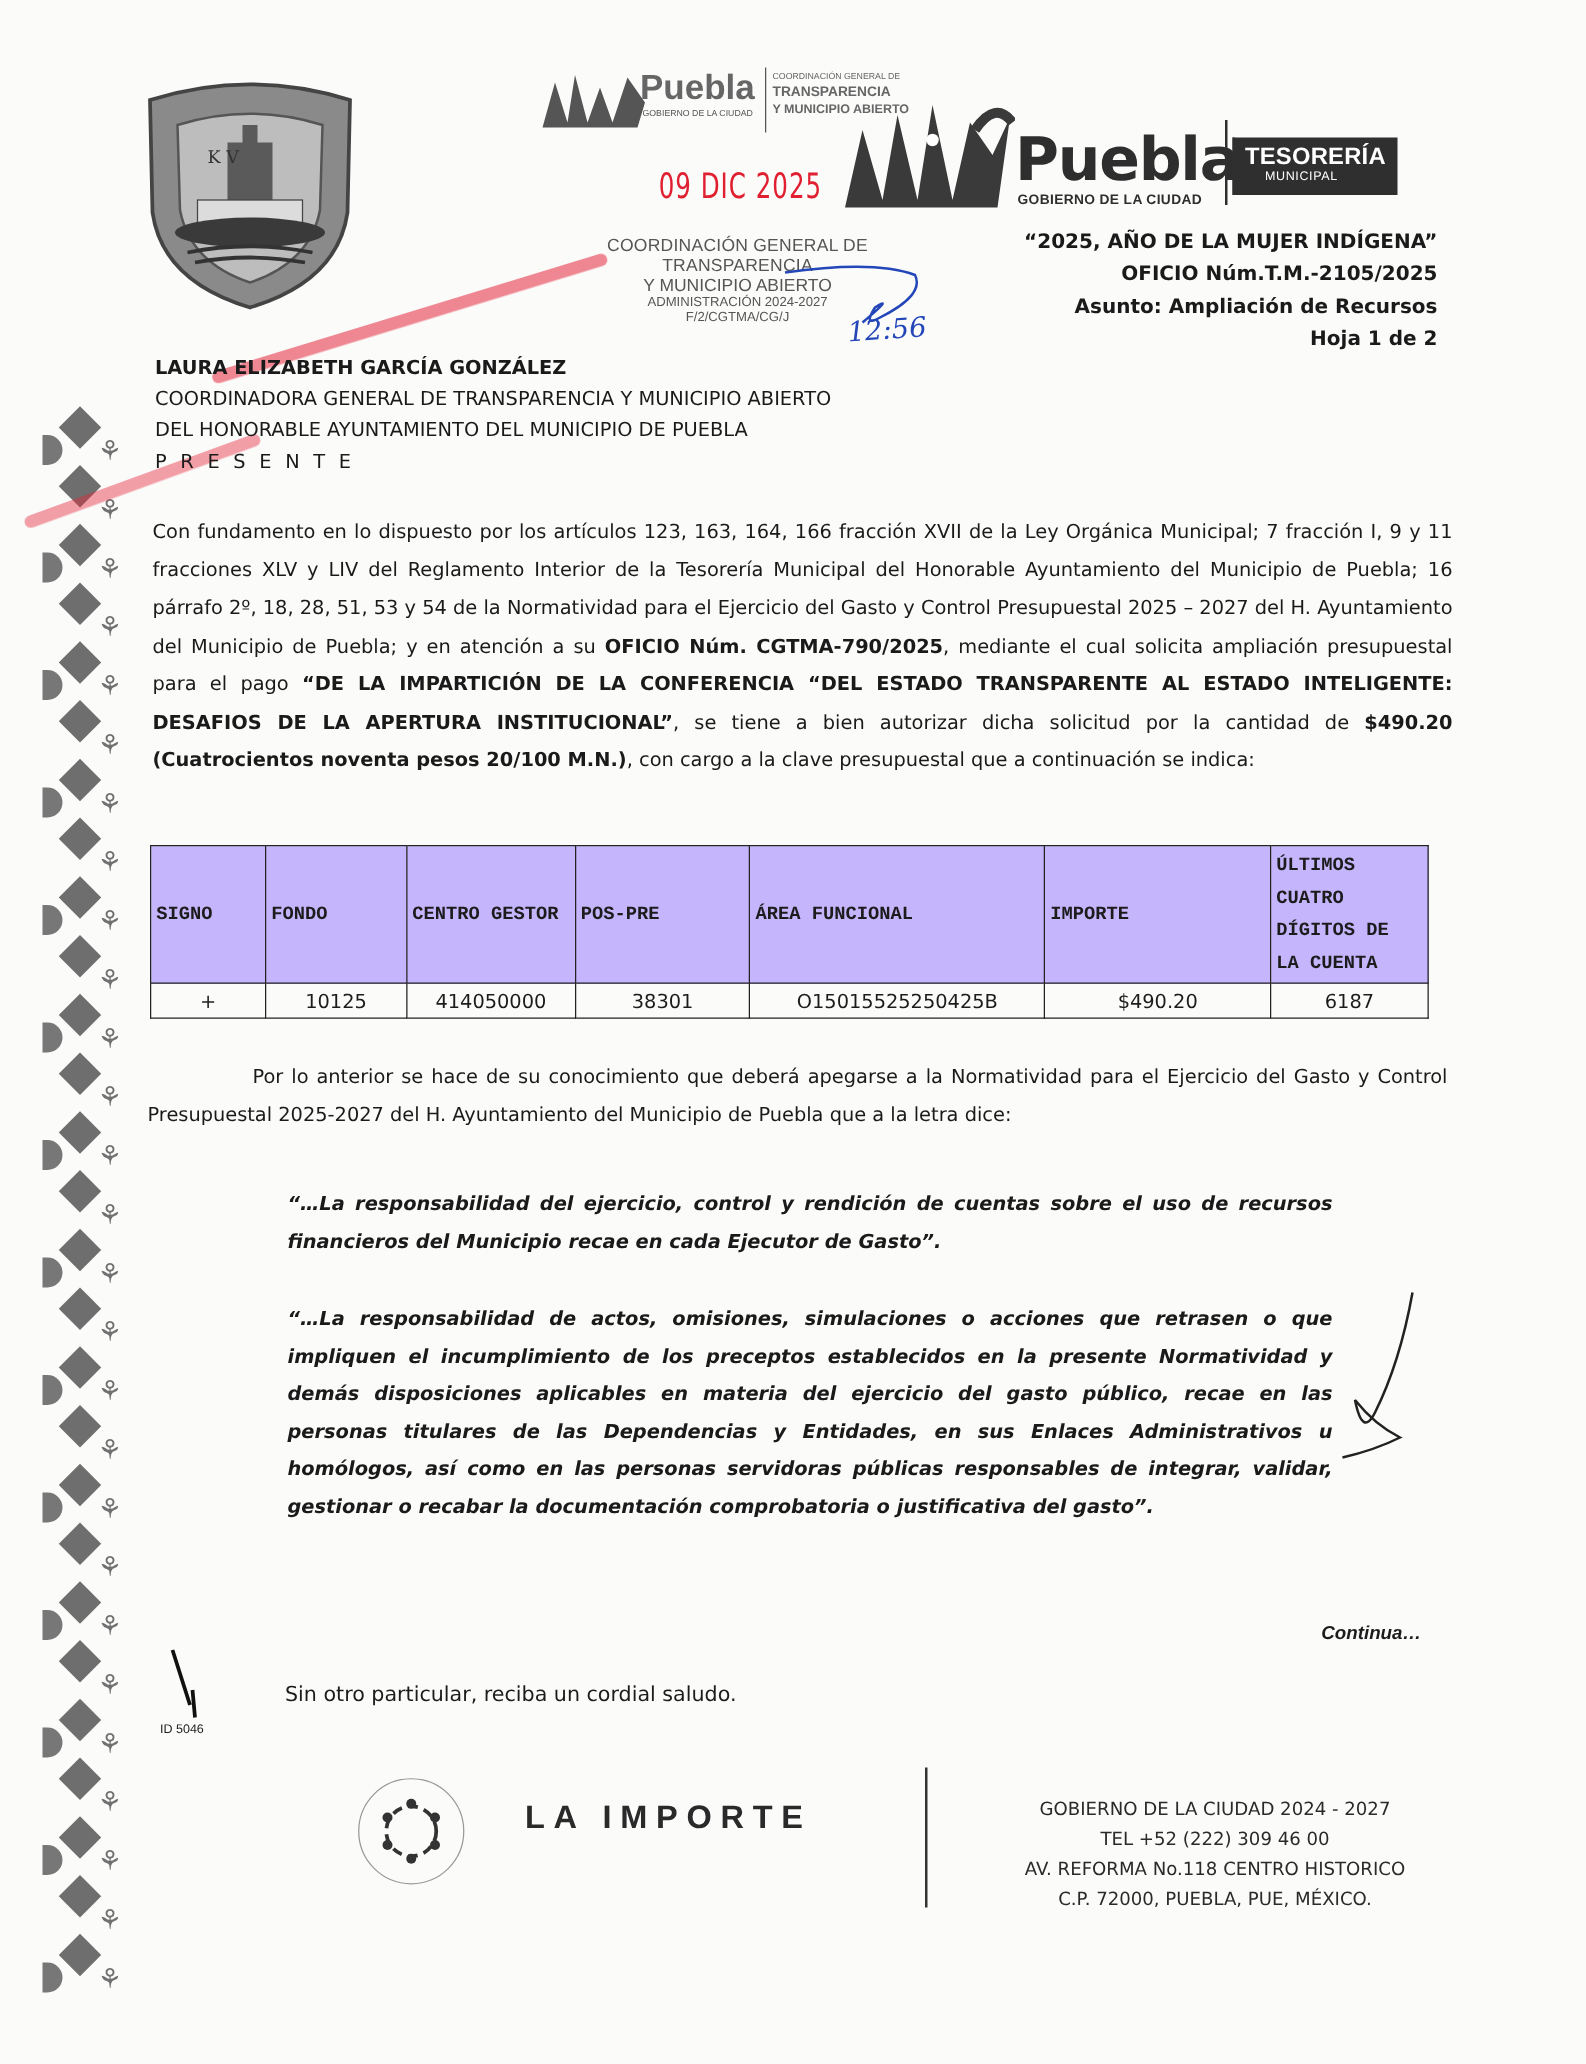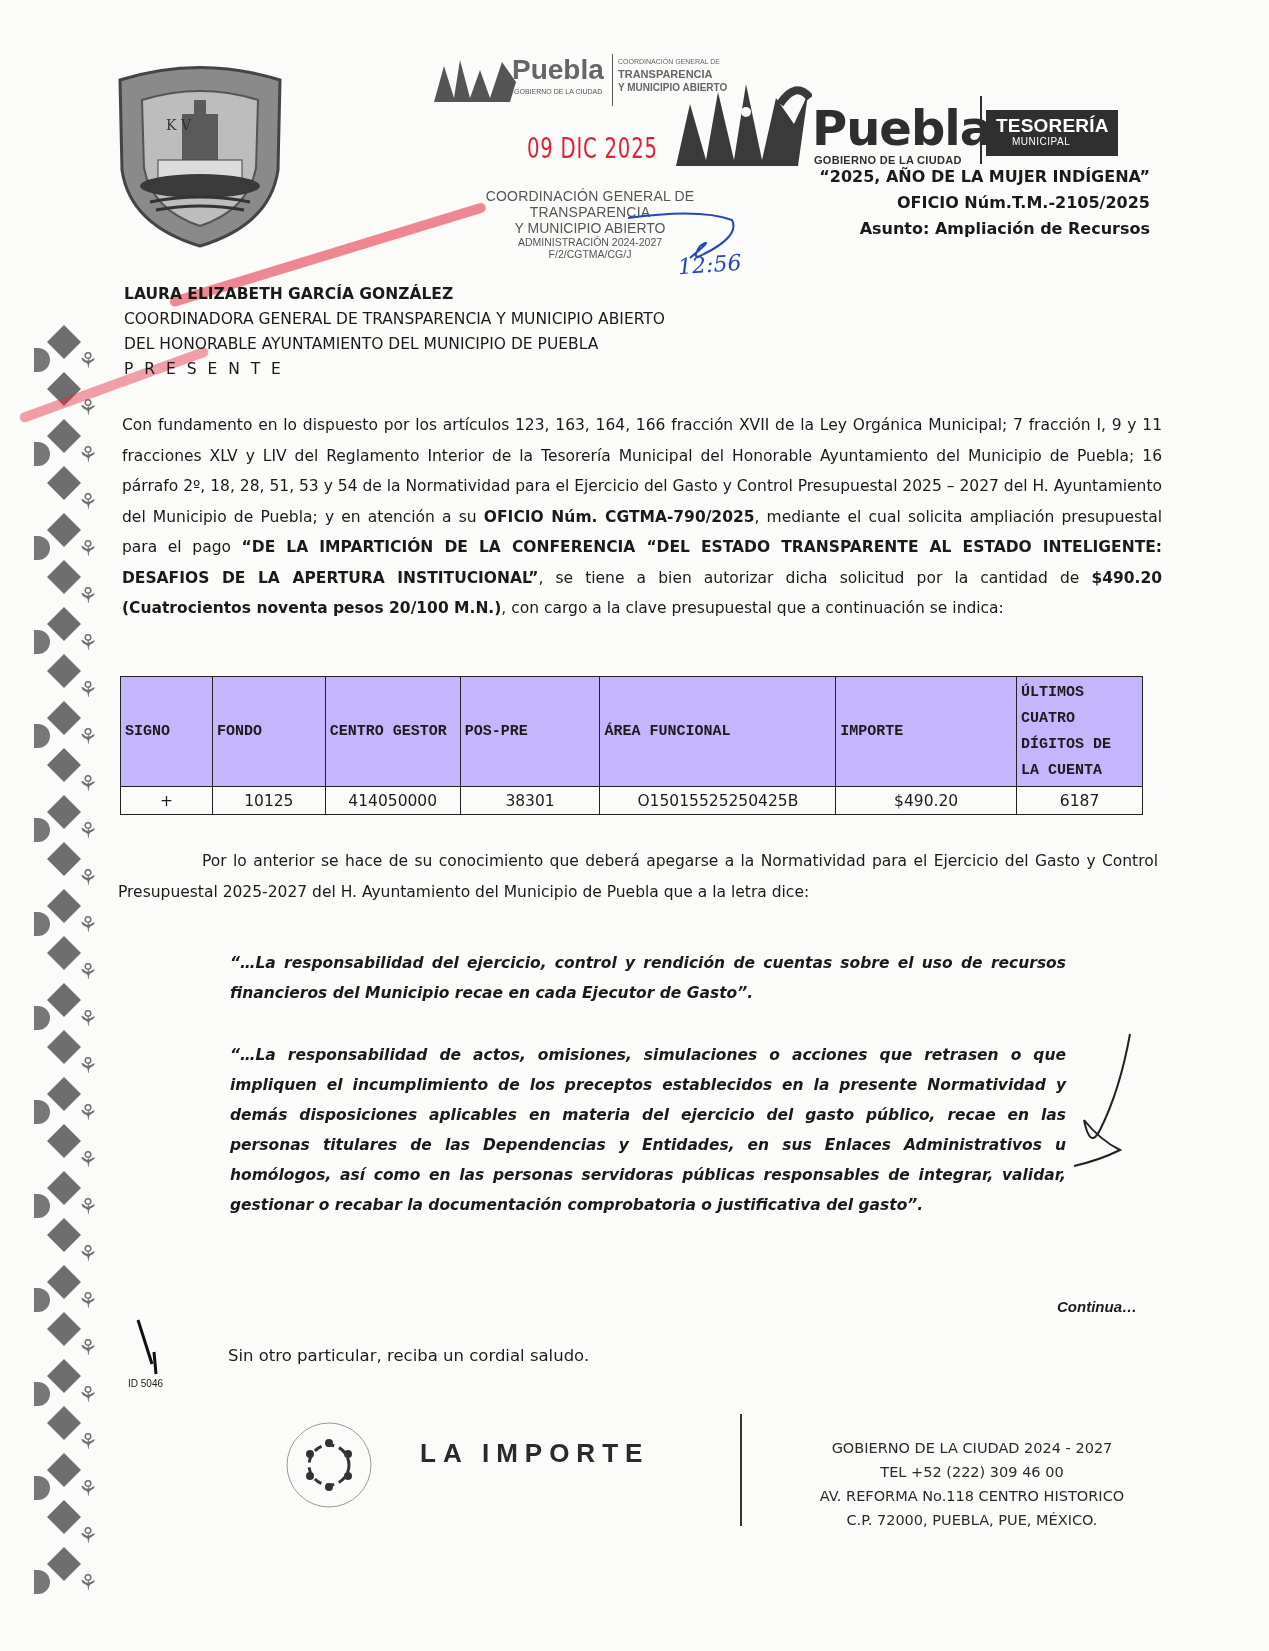--- a/index.html
+++ b/index.html
@@ -26,21 +26,21 @@
   .stamp-block .l3 { font-size: 10.5px; }
   .stamp-block .l4 { font-size: 10.5px; text-align: center; }
   .handwrite-time { left: 678px; top: 252px; color: #2346b8; font-family: "DejaVu Serif", serif; font-style: italic; font-size: 22px; transform: rotate(-4deg); }
   .puebla-word { left: 812px; top: 100px; font-family: "DejaVu Sans", sans-serif; font-weight: bold; font-size: 48px; color: #2e2e2e; letter-spacing: -1px; }
   .puebla-sub { left: 814px; top: 154px; font-size: 11px; font-weight: bold; color: #2e2e2e; letter-spacing: 0.3px; }
   .tesoreria-box { left: 986px; top: 110px; width: 132px; height: 46px; background: #2f2f2f; color: #fff; padding: 6px 8px; border-left: 2px solid #2f2f2f; }
   .tesoreria-box .t1 { font-size: 19px; font-weight: bold; letter-spacing: 0.2px; line-height: 20px; }
   .tesoreria-box .t2 { font-size: 10px; letter-spacing: 0.5px; padding-left: 16px; }
   .vdivider { left: 980px; top: 96px; width: 2px; height: 68px; background: #2f2f2f; }
 
-  .ref-block { right: 119px; top: 164px; text-align: right; font-family: "DejaVu Sans", sans-serif; font-weight: bold; font-size: 16px; line-height: 26px; color: #1a1a1a; }
+  .ref-block { right: 119px; top: 180px; text-align: right; font-family: "DejaVu Sans", sans-serif; font-weight: bold; font-size: 16px; line-height: 26px; color: #1a1a1a; }
 
   
   .recipient { left: 124px; top: 282px; font-family: "DejaVu Sans", sans-serif; font-size: 15.5px; line-height: 25px; color: #1a1a1a; }
   .recipient .name { font-weight: bold; }
   .recipient .spaced { letter-spacing: 3px; }
 
   
   .para { left: 122px; width: 1040px; font-family: "DejaVu Sans", sans-serif; font-size: 15.5px; line-height: 30.5px; text-align: justify; color: #1a1a1a; }
   .para b { font-weight: bold; }
   .p1 { top: 410px; }
@@ -194,20 +194,21 @@
 <div class="abs vdivider"></div>
 <div class="abs tesoreria-box">
   <div class="t1">TESORERÍA</div>
   <div class="t2">MUNICIPAL</div>
 </div>
 
 <div class="abs ref-block">
   <div>“2025, AÑO DE LA MUJER INDÍGENA”</div>
   <div>OFICIO Núm.T.M.-2105/2025</div>
   <div>Asunto: Ampliación de Recursos</div>
+  <div>Hoja 1 de 2</div>
 </div>
 
 <div class="abs red-stroke" style="left:170px;top:298px;width:330px;transform:rotate(-17deg)"></div>
 <div class="abs red-stroke" style="left:20px;top:414px;width:200px;transform:rotate(-20deg);opacity:0.8"></div>
 
 <div class="abs recipient">
   <div class="name">LAURA ELIZABETH GARCÍA GONZÁLEZ</div>
   <div>COORDINADORA GENERAL DE TRANSPARENCIA Y MUNICIPIO ABIERTO</div>
   <div>DEL HONORABLE AYUNTAMIENTO DEL MUNICIPIO DE PUEBLA</div>
   <div class="spaced">P R E S E N T E</div>

